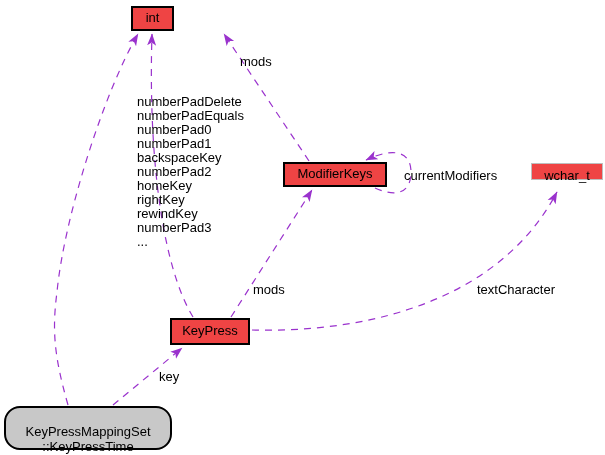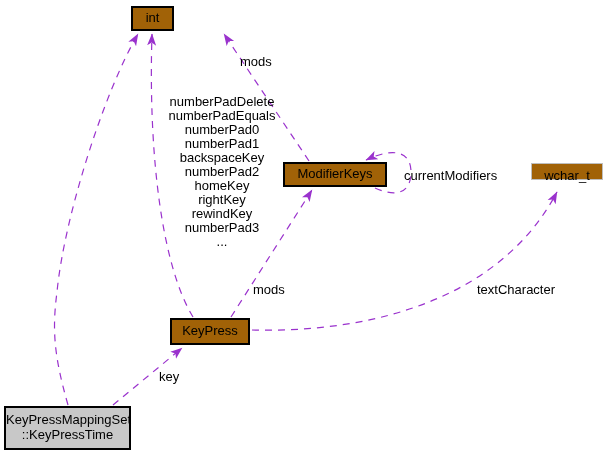--- a/index.html
+++ b/index.html
@@ -21,43 +21,43 @@
   }
   .edges-svg path.edge {
     fill: none;
     stroke: #9a32cd;
     stroke-width: 1.2;
     stroke-dasharray: 7,6;
   }
   .node {
     position: absolute;
     box-sizing: border-box;
-    background: #a16207;
+    background: #ef4444;
     border: 2px solid #000000;
     text-align: center;
     z-index: 2;
     white-space: nowrap;
   }
   .node-int        { left: 131px; top: 6px;   width: 43px;  height: 25px; line-height: 20px; }
   .node-modifiers  { left: 283px; top: 162px; width: 104px; height: 25px; line-height: 20px; }
   .node-wchar      { left: 531px; top: 163px; width: 72px;  height: 17px; line-height: 24px;
                      border: 1px solid #bebebe; }
   .node-keypress   { left: 170px; top: 318px; width: 80px;  height: 27px; line-height: 22px; }
-  .node-main       { left: 4px;   top: 406px; width: 127px; height: 44px;
-                     background: #c8c8c8; line-height: 15px; padding-top: 4px;
-                     white-space: pre-line; }
+  .node-main       { left: 4px;   top: 406px; width: 168px; height: 44px;
+                     background: #c8c8c8; line-height: 15px; padding-top: 16px;
+                     white-space: pre-line; border-radius: 16px; }
   .edge-label {
     position: absolute;
     z-index: 3;
     white-space: nowrap;
     line-height: 14px;
   }
   .label-flags   { left: 240px; top: 55px; }
   .label-members { left: 137px; top: 95px; width: 170px;
-                   text-align: center; white-space: pre-line; }
+                   white-space: pre-line; }
   .label-current { left: 404px; top: 169px; }
   .label-time    { left: 61px;  top: 283px; }
   .label-mods    { left: 253px; top: 283px; }
   .label-text    { left: 477px; top: 283px; text-align: right; }
   .label-key     { left: 159px; top: 370px; }
 </style>
 </head>
 <body>
 
 <div class="canvas">

